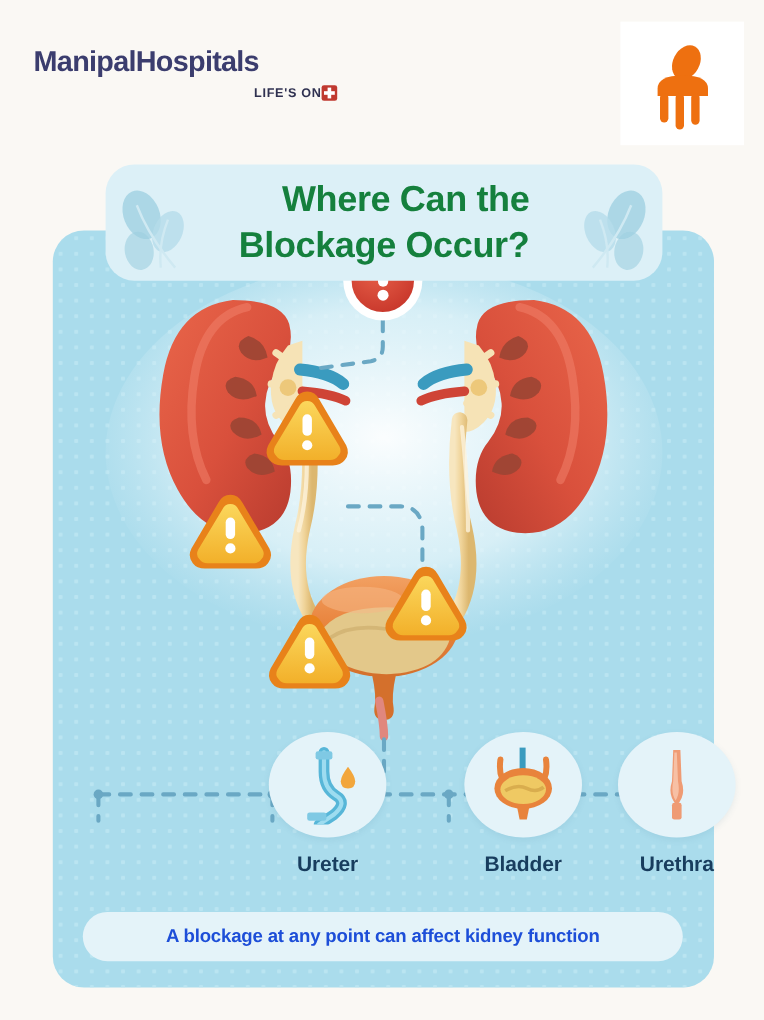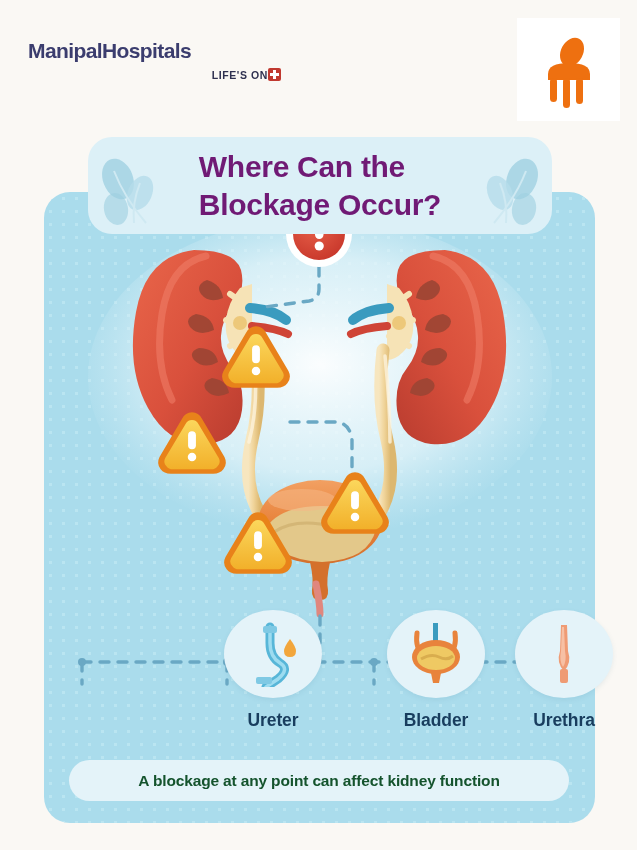--- a/index.html
+++ b/index.html
@@ -7,21 +7,21 @@
     width:637px; height:850px;
     background:#faf8f4;
     font-family:"Liberation Sans", sans-serif;
     overflow:hidden;
   }
   #stage { position:relative; width:637px; height:850px; }
 
   
   .brand { position:absolute; left:28px; top:40px; width:300px; }
   .brand-name {
-    font-size:21px; font-weight:700; letter-spacing:-0.6px;
+    font-size:24px; font-weight:700; letter-spacing:-0.6px;
     color:#3b3d6e; line-height:1.0; white-space:nowrap;
   }
   .brand-sub {
     margin-top:7px; display:flex; align-items:center; justify-content:flex-end;
     gap:0; width:253px;
   }
   .brand-tag {
     font-size:10.5px; font-weight:600; letter-spacing:0.6px; color:#2f3150;
   }
   .brand-cross {
@@ -53,23 +53,23 @@
 
   
   .title-banner {
     position:absolute; left:88px; top:137px;
     width:464px; height:97px;
     background:#dcf0f7; border-radius:24px;
     display:flex; align-items:center; justify-content:center;
     overflow:hidden;
   }
   .title-text {
-    position:relative; z-index:3; text-align:left;
+    position:relative; z-index:3; text-align:right;
     font-size:30px; font-weight:700; line-height:1.24;
-    color:#701a75; letter-spacing:-0.3px;
+    color:#15803d; letter-spacing:-0.3px;
   }
   .leaf-cluster { position:absolute; z-index:1; width:70px; height:80px; }
   .leaf-left  { left:6px;  top:16px; }
   .leaf-right { right:6px; top:16px; transform:scaleX(-1); }
 
   
   .illus { position:absolute; left:44px; top:192px; width:551px; height:631px; }
   .illus svg { display:block; }
 
   
@@ -91,21 +91,21 @@
   }
 
   
   .footer-banner {
     position:absolute; left:69px; top:760px;
     width:500px; height:41px;
     background:#e4f3f9; border-radius:21px;
     display:flex; align-items:center; justify-content:center;
   }
   .footer-text {
-    font-size:15.5px; font-weight:700; color:#14532d; letter-spacing:-0.15px;
+    font-size:15.5px; font-weight:700; color:#1d4ed8; letter-spacing:-0.15px;
   }
 </style>
 </head>
 <body>
 
 <div id="stage">
 
   <div class="brand">
     <div class="brand-name">ManipalHospitals</div>
     <div class="brand-sub">

